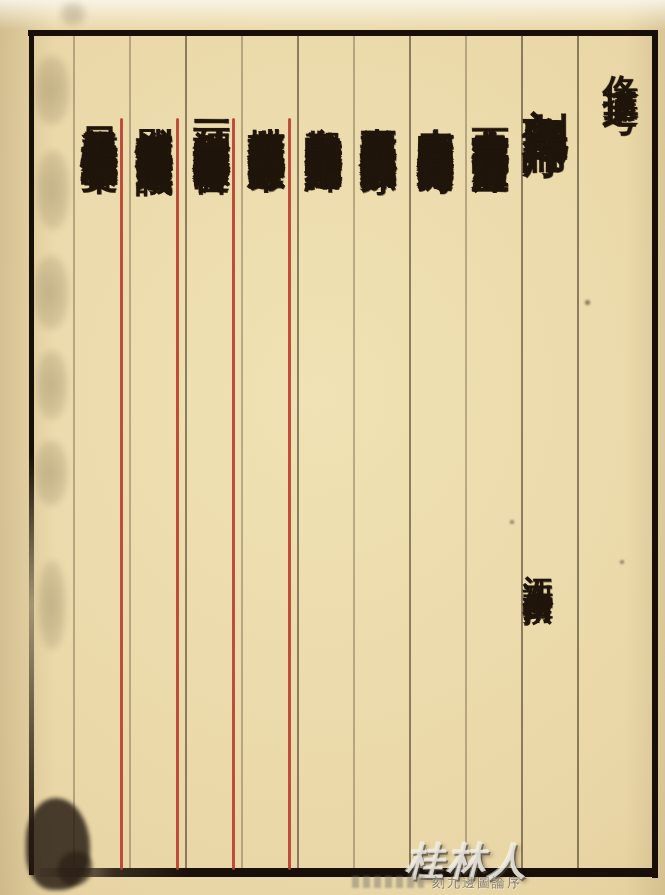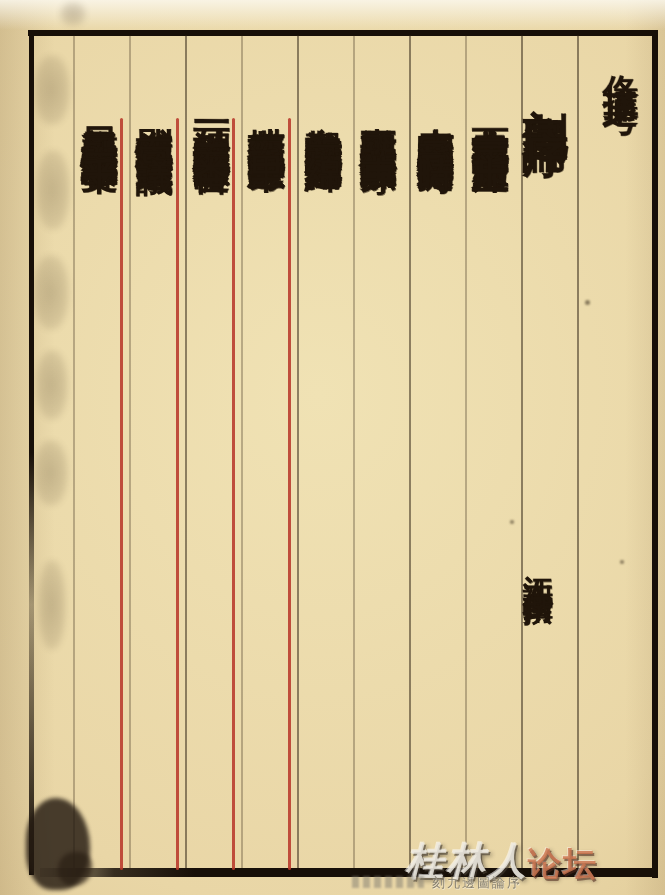--- a/index.html
+++ b/index.html
@@ -108,17 +108,16 @@
   <div class="smudge" style="left:60px;top:2px;width:26px;height:24px"></div>
 
   <div class="stamp"></div>
   <div class="stamp2"></div>
 
   <div class="speck" style="left:585px;top:300px;width:5px;height:5px"></div>
   <div class="speck" style="left:620px;top:560px;width:4px;height:4px"></div>
   <div class="speck" style="left:510px;top:520px;width:4px;height:4px"></div>
 
   <div class="wm-main">桂林人</div>
-  <div class="wm-sub">论坛</div>
   <div class="wm-pre"></div>
   <div class="wm-caption">刻九邊圖論序</div>
 
 </div>
 
 </body></html>

